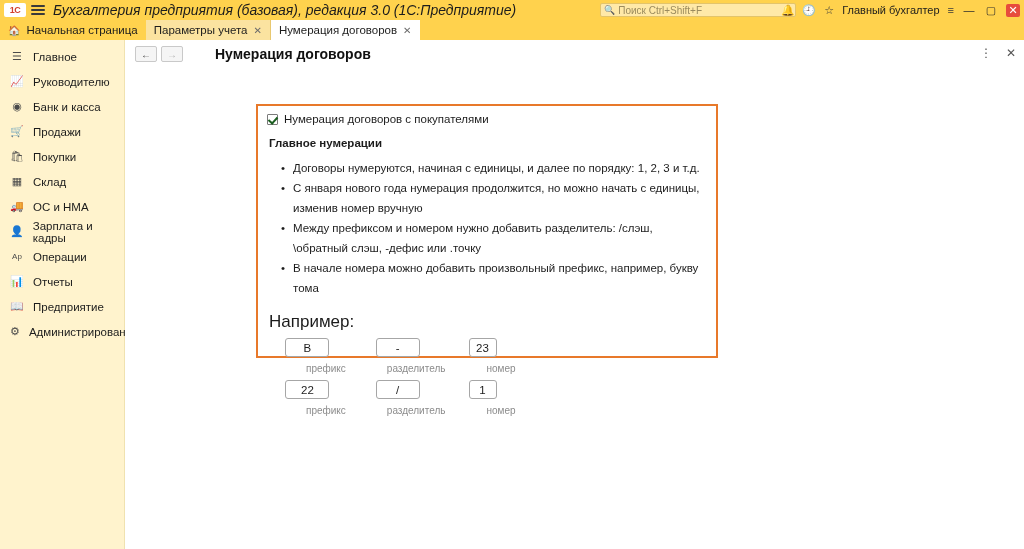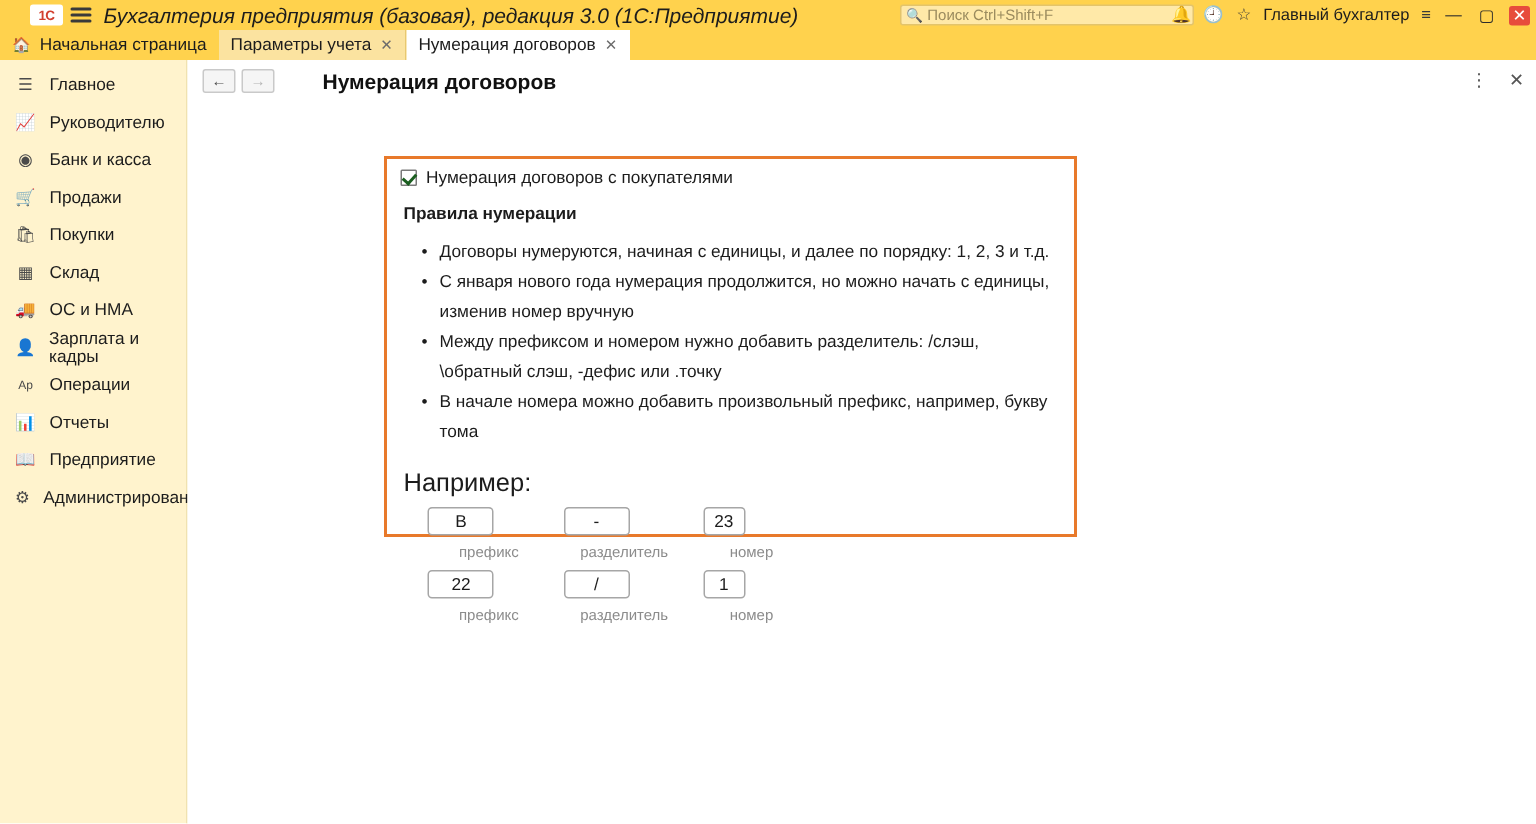--- a/index.html
+++ b/index.html
@@ -27,21 +27,20 @@
   .logo {
     width: 22px; height: 14px;
     background: #ffffff;
     border-radius: 2px;
     color: #d23f2e;
     font-size: 9px;
     font-weight: bold;
     display: flex; align-items: center; justify-content: center;
     letter-spacing: -0.5px;
     margin-right: 5px;
-    margin-left: 16px;
   }
   .hamburger {
     width: 14px; height: 12px;
     display: flex; flex-direction: column; justify-content: center; gap: 2px;
     margin-right: 8px;
     cursor: pointer;
   }
   .hamburger i { display:block; height: 2px; background: #3a3a3a; border-radius:1px; }
   .app-title { font-size: 14px; color: #1c1c1c; white-space: nowrap; font-style: italic; }
 
@@ -150,21 +149,21 @@
 
   
   .form-panel {
     position: absolute;
     left: 131px; top: 64px;
     width: 462px; height: 254px;
     border: 2px solid #e8792a;
     background: #ffffff;
     padding: 7px 9px;
   }
-  .chk-row { display: flex; align-items: flex-start; gap: 6px; margin-bottom: 12px; }
+  .chk-row { display: flex; align-items: flex-end; gap: 6px; margin-bottom: 12px; }
   .chkbox {
     width: 11px; height: 11px;
     border: 1px solid #7a7a7a;
     background: #fff;
     position: relative;
     border-radius: 1px;
   }
   .chkbox::after {
     content: "";
     position: absolute;
@@ -317,21 +316,21 @@
         </div>
       </div>
 
       <div class="form-panel">
 
         <div class="chk-row">
           <div class="chkbox"></div>
           <div class="chk-label">Нумерация договоров с покупателями</div>
         </div>
 
-        <div class="rules-title">Правила нумерации</div>
+        <div class="rules-title">Главное нумерации</div>
 
         <ul class="rules">
           <li>Договоры нумеруются, начиная с единицы, и далее по порядку: 1, 2, 3 и т.д.</li>
           <li>С января нового года нумерация продолжится, но можно начать с единицы, изменив номер вручную</li>
           <li>Между префиксом и номером нужно добавить разделитель: /слэш, \обратный слэш, -дефис или .точку</li>
           <li>В начале номера можно добавить произвольный префикс, например, букву тома</li>
         </ul>
 
         <div class="example-label">Например:</div>
 

